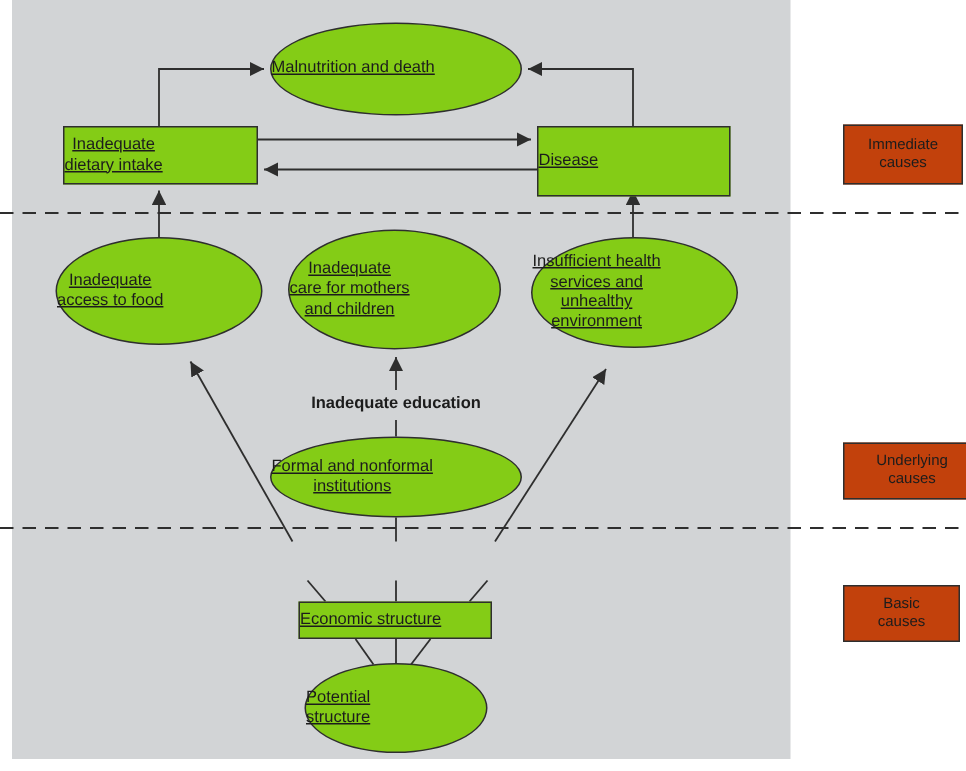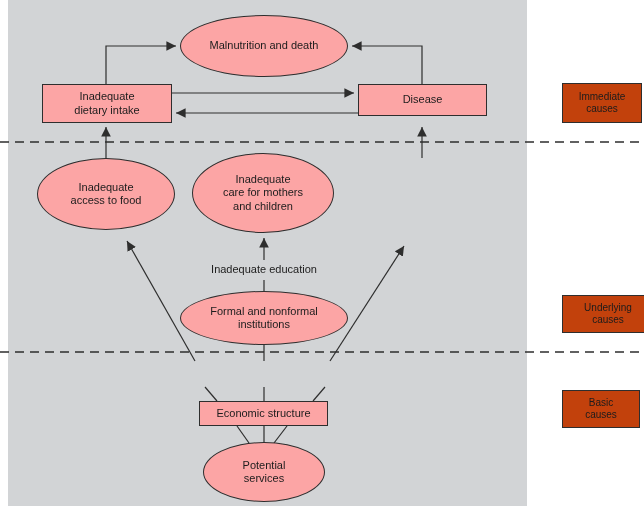--- a/index.html
+++ b/index.html
@@ -7,29 +7,30 @@
     position:relative;width:644px;height:514px;background:#ffffff;
     font-family:"Liberation Sans","DejaVu Sans",sans-serif;
     color:#1c1c1c;overflow:hidden;
   }
   .gray-panel{
     position:absolute;left:8px;top:0;width:519px;height:506px;
     background:#d2d4d6;
   }
   svg.connectors{position:absolute;left:0;top:0;}
   .node{
-    position:absolute;display:flex;align-items:center;justify-content:center;
-    text-align:center;background:#fca5a5;border:1px solid #2e2e2e;
+    position:absolute;display:flex;align-items:center;
+    text-align:center;background:#84cc16;border:1px solid #2e2e2e;
     font-size:11px;line-height:1.22;white-space:pre-line;
     box-sizing:border-box;
+    text-decoration:underline;
   }
   .ellipse{border-radius:50%;}
   .plain-label{
     position:absolute;display:flex;align-items:center;justify-content:center;
-    text-align:center;font-size:11px;line-height:1.22;white-space:pre-line;
+    text-align:center;font-size:11px;line-height:1.22;white-space:pre-line;font-weight:bold;
   }
   .stage-box{
     position:absolute;display:flex;align-items:center;justify-content:center;
     text-align:center;background:#c2410c;border:1px solid #2e2e2e;
     font-size:10px;line-height:1.25;white-space:pre-line;box-sizing:border-box;
   }
 </style>
 </head>
 <body>
 
@@ -82,53 +83,59 @@
 
   <div class="node ellipse" style="left:180px;top:15px;width:168px;height:62px;">
     <span>Malnutrition and death</span>
   </div>
 
   <div class="node" style="left:42px;top:84px;width:130px;height:39px;">
     <span>Inadequate
 dietary intake</span>
   </div>
 
-  <div class="node" style="left:358px;top:84px;width:129px;height:32px;">
+  <div class="node" style="left:358px;top:84px;width:129px;height:47px;">
     <span>Disease</span>
   </div>
 
   <div class="node ellipse" style="left:37px;top:158px;width:138px;height:72px;">
     <span>Inadequate
 access to food</span>
   </div>
 
   <div class="node ellipse" style="left:192px;top:153px;width:142px;height:80px;">
     <span>Inadequate
 care for mothers
 and children</span>
   </div>
 
+  <div class="node ellipse" style="left:354px;top:158px;width:138px;height:74px;">
+    <span>Insufficient health
+services and
+unhealthy
+environment</span>
+  </div>
 
   <div class="plain-label" style="left:194px;top:262px;width:140px;height:16px;">
     <span>Inadequate education</span>
   </div>
 
   <div class="node ellipse" style="left:180px;top:291px;width:168px;height:54px;">
     <span>Formal and nonformal
 institutions</span>
   </div>
 
 
   <div class="node" style="left:199px;top:401px;width:129px;height:25px;">
     <span>Economic structure</span>
   </div>
 
   <div class="node ellipse" style="left:203px;top:442px;width:122px;height:60px;">
     <span>Potential
-services</span>
+structure</span>
   </div>
 
   <div class="stage-box" style="left:562px;top:83px;width:80px;height:40px;">
     <span>Immediate
 causes</span>
   </div>
 
   <div class="stage-box" style="left:562px;top:295px;width:92px;height:38px;">
     <span>Underlying
 causes</span>

